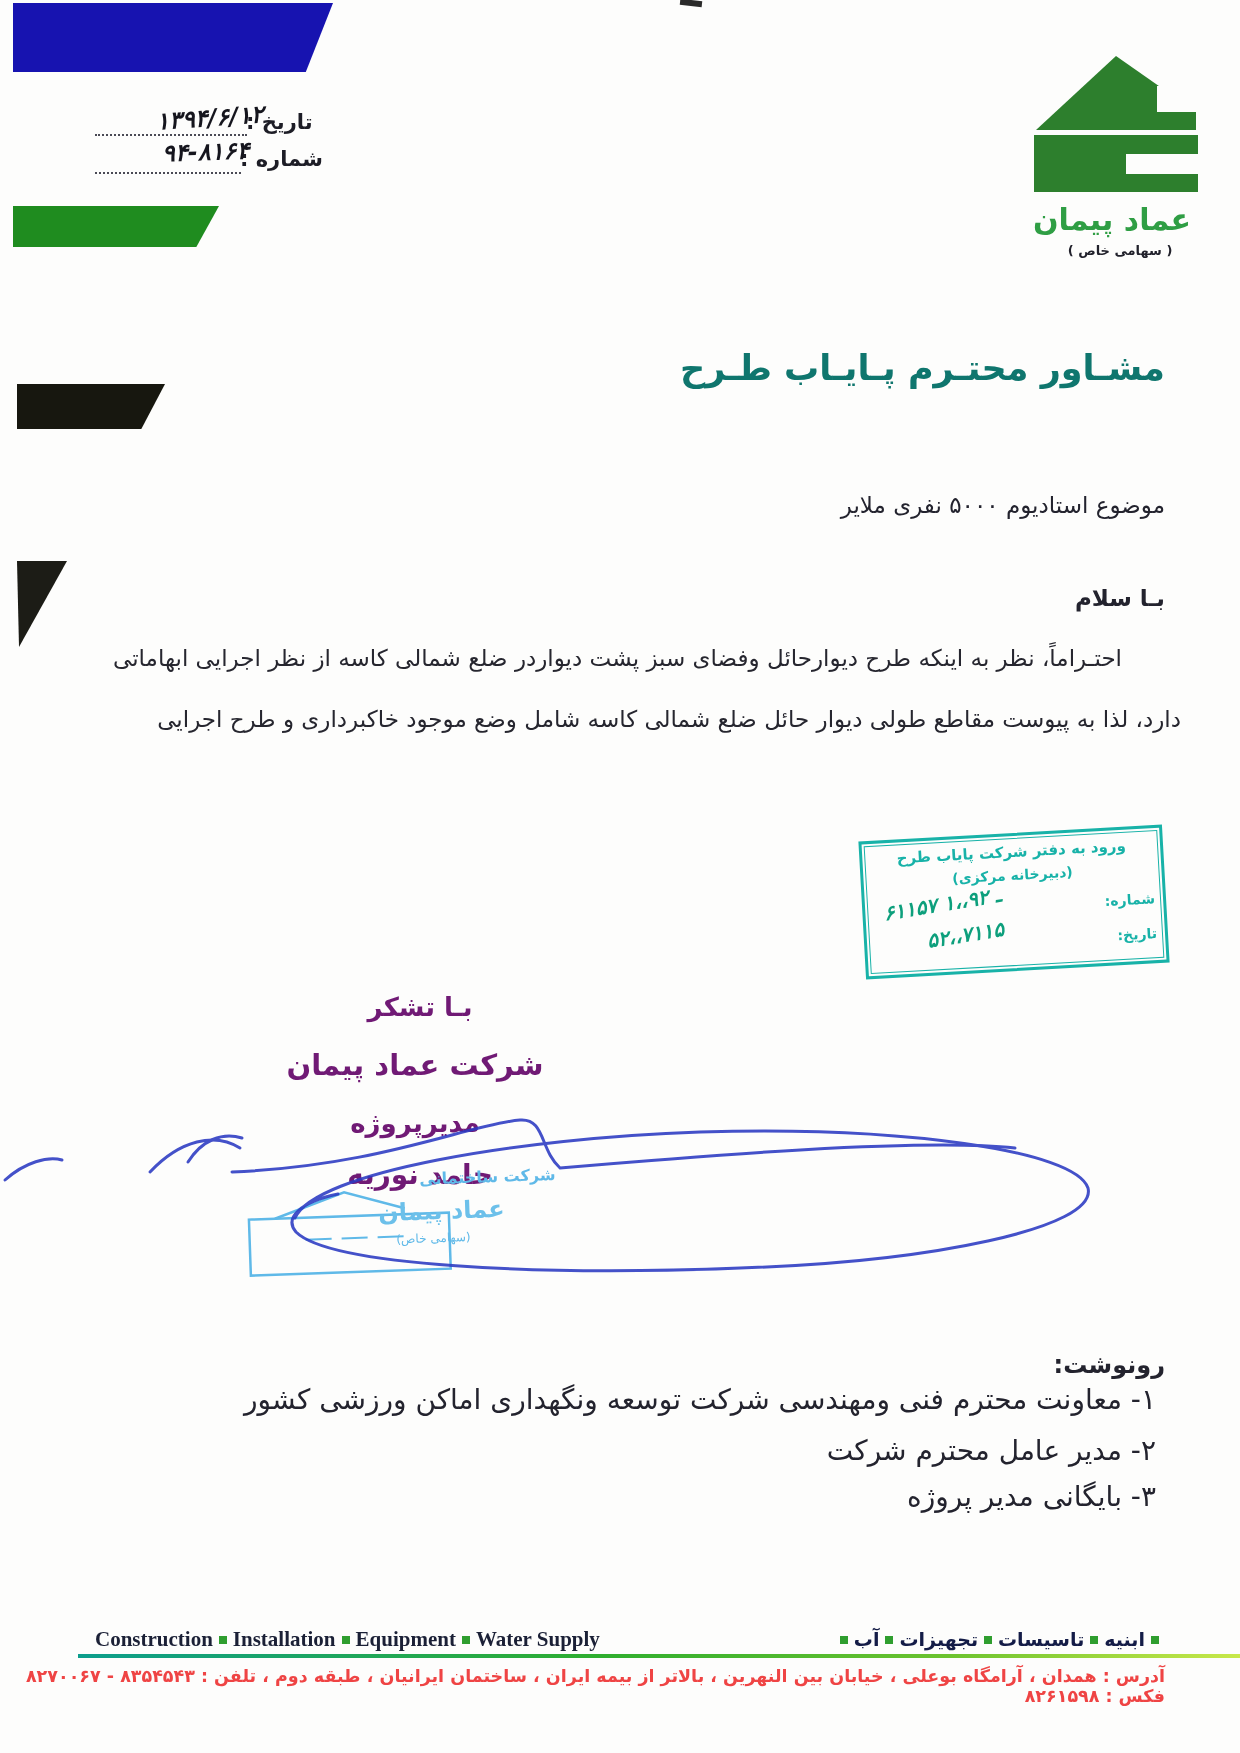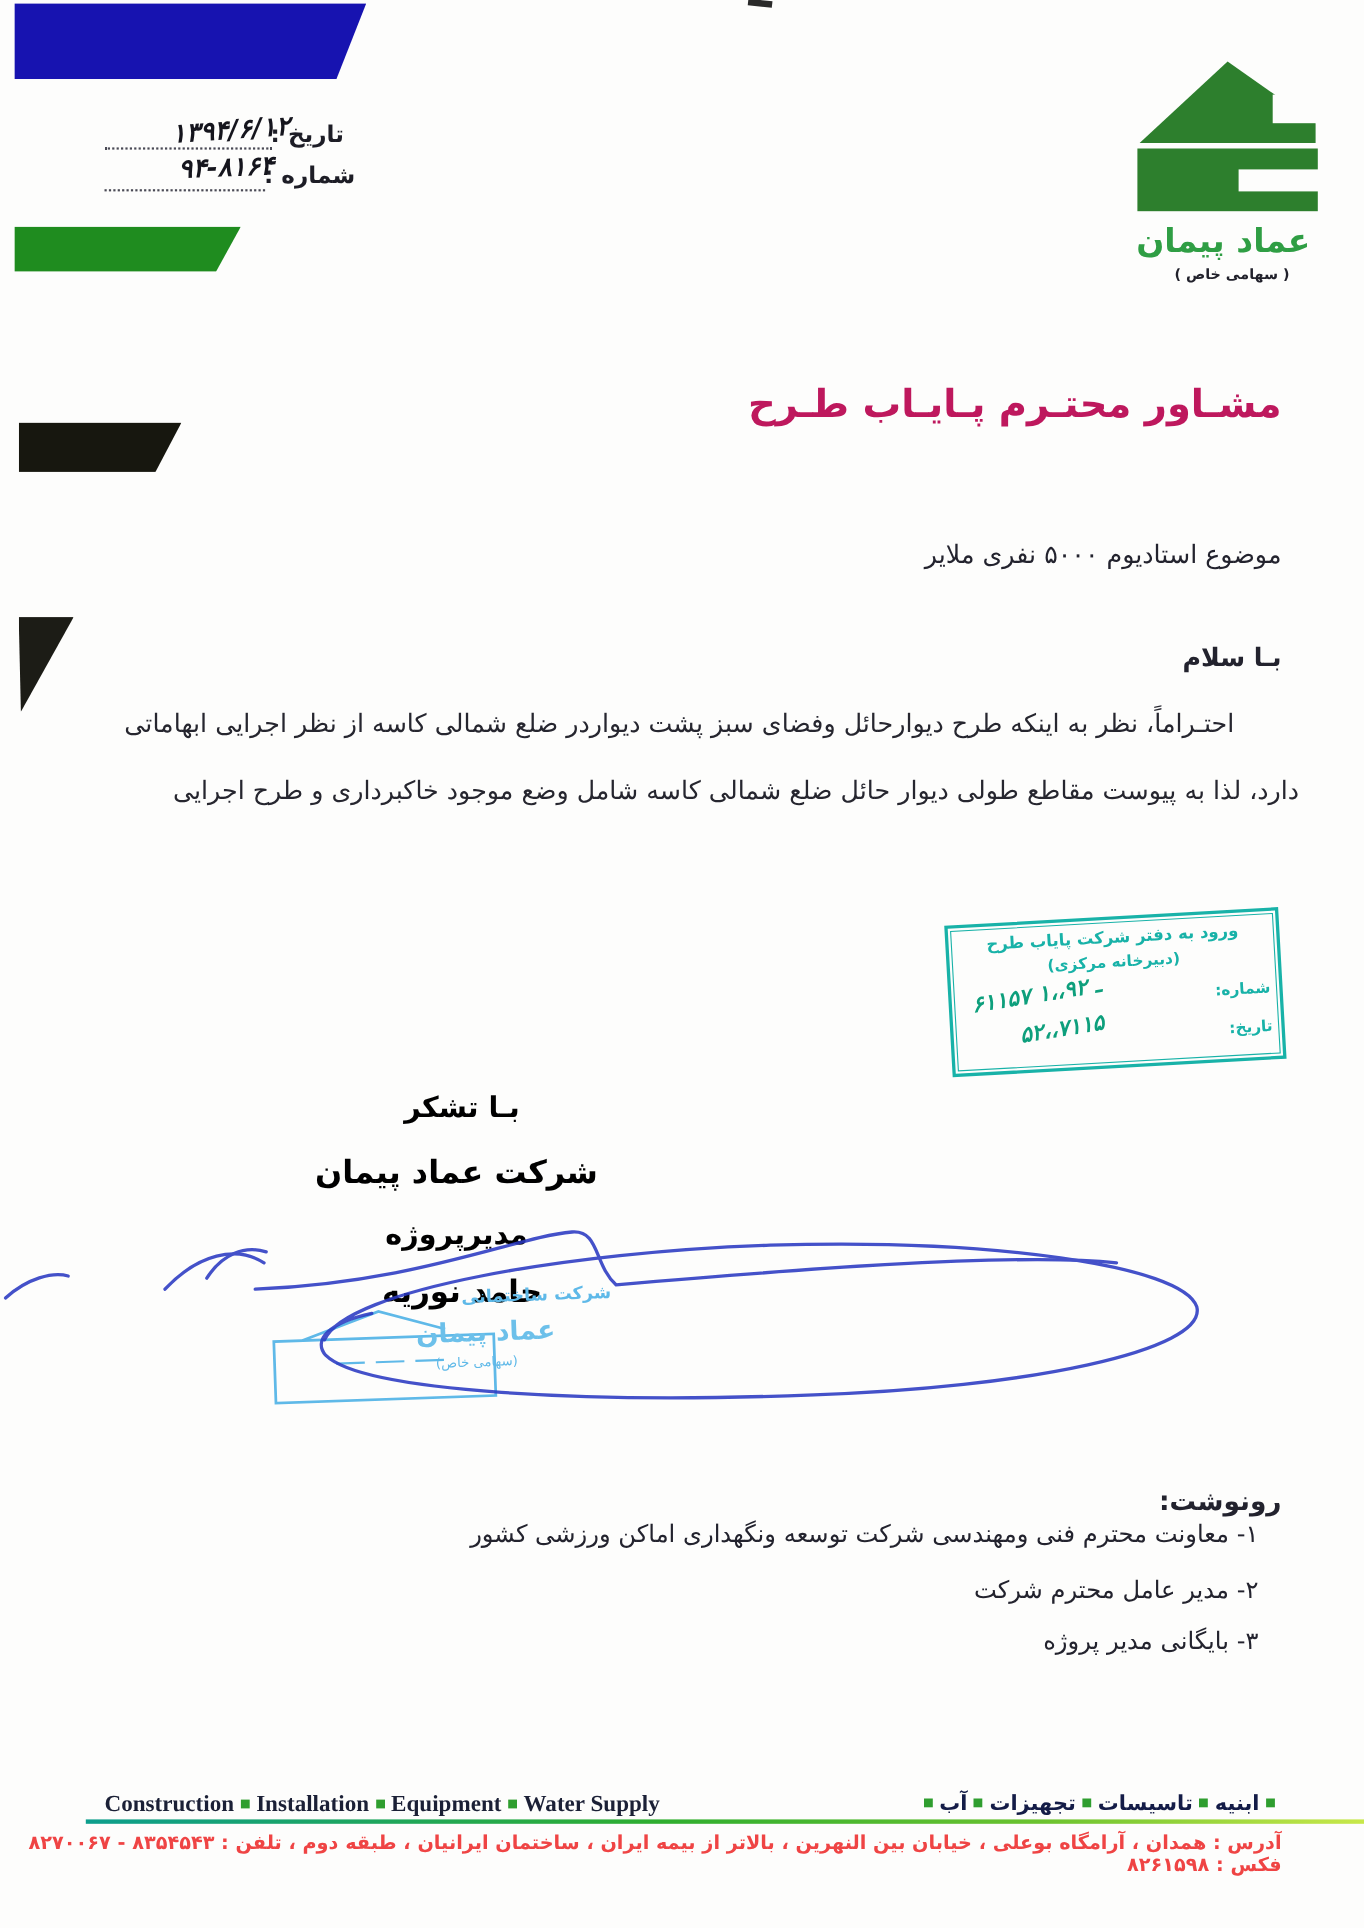--- a/index.html
+++ b/index.html
@@ -24,46 +24,46 @@
   .lh-dots{border-bottom:2px dotted #4a4a55;height:20px;}
   .handwrite{font-weight:bold;font-style:italic;color:#15151d;direction:ltr;letter-spacing:1px;}
 
   
   .brand-name{left:1018px;top:202px;width:188px;font-size:30px;font-weight:bold;
     color:#2f9e44;text-align:center;letter-spacing:1px;}
   .brand-sub{left:1058px;top:243px;width:124px;font-size:13px;font-weight:bold;
     color:#21212b;text-align:center;}
 
   
-  .recipient{right:75px;top:348px;font-size:35px;font-weight:bold;color:#be185d;letter-spacing:1px;}
+  .recipient{right:75px;top:348px;font-size:35px;font-weight:bold;color:#0f766e;letter-spacing:1px;}
   .subject{right:75px;top:492px;font-size:23px;}
   .salutation{right:75px;top:585px;font-size:23px;font-weight:600;}
   .bodyline{font-size:23px;color:#26262f;}
 
   
   .rstamp{left:862px;top:833px;width:298px;height:132px;transform:rotate(-3.2deg);
     border:3px solid #18b2a8;color:#18b2a8;}
   .rstamp::after{content:"";position:absolute;inset:2px;border:1px solid #18b2a8;pointer-events:none;}
   .rstamp .l1{left:0;right:0;top:7px;font-size:15px;font-weight:bold;text-align:center;}
   .rstamp .l2{left:0;right:0;top:31px;font-size:14px;font-weight:bold;text-align:center;}
   .rstamp .lab1{right:8px;top:62px;font-size:14px;font-weight:bold;}
   .rstamp .lab2{right:8px;top:97px;font-size:14px;font-weight:bold;}
   .rs-hand{color:#0d9f7c;font-weight:bold;font-style:italic;font-size:20px;direction:ltr;
     transform:rotate(-6deg);letter-spacing:2px;}
 
   
-  .sig-txt{font-weight:bold;color:#000000;text-align:center;}
+  .sig-txt{font-weight:bold;color:#701a75;text-align:center;}
   .seal{left:245px;top:1160px;width:330px;height:118px;transform:rotate(-2deg);color:#5fb9e8;}
   .seal .s1{right:18px;top:10px;font-size:16px;font-weight:600;}
   .seal .s2{right:70px;top:38px;font-size:24px;font-weight:bold;letter-spacing:3px;color:#6cc0ea;}
   .seal .s3{right:105px;top:72px;font-size:12px;}
 
   
   .cc-title{right:75px;top:1335px;font-size:24px;font-weight:bold;margin-top:16px;}
-  .cc-item{right:96px;font-size:22px;margin-left:16px;}
+  .cc-item{right:84px;font-size:28px;margin-left:16px;}
 
   
   .svc-en{left:95px;top:1627px;font-family:"Liberation Serif", serif;font-weight:600;
     font-size:21px;color:#1b2036;}
   .svc-fa{right:75px;top:1628px;font-size:19px;font-weight:bold;color:#141c47;}
   .sq{display:inline-block;width:8px;height:8px;background:#2f9e2f;margin:0 6px 2px 6px;vertical-align:middle;}
   .divider{left:78px;top:1654px;width:1162px;height:4px;
     background:linear-gradient(to right,#0d9e8d,#2fae2f 45%,#6cc32f 75%,#c8e84a);}
   .addr{right:75px;font-size:17.5px;font-weight:bold;color:#ef4444;}
 </style>

